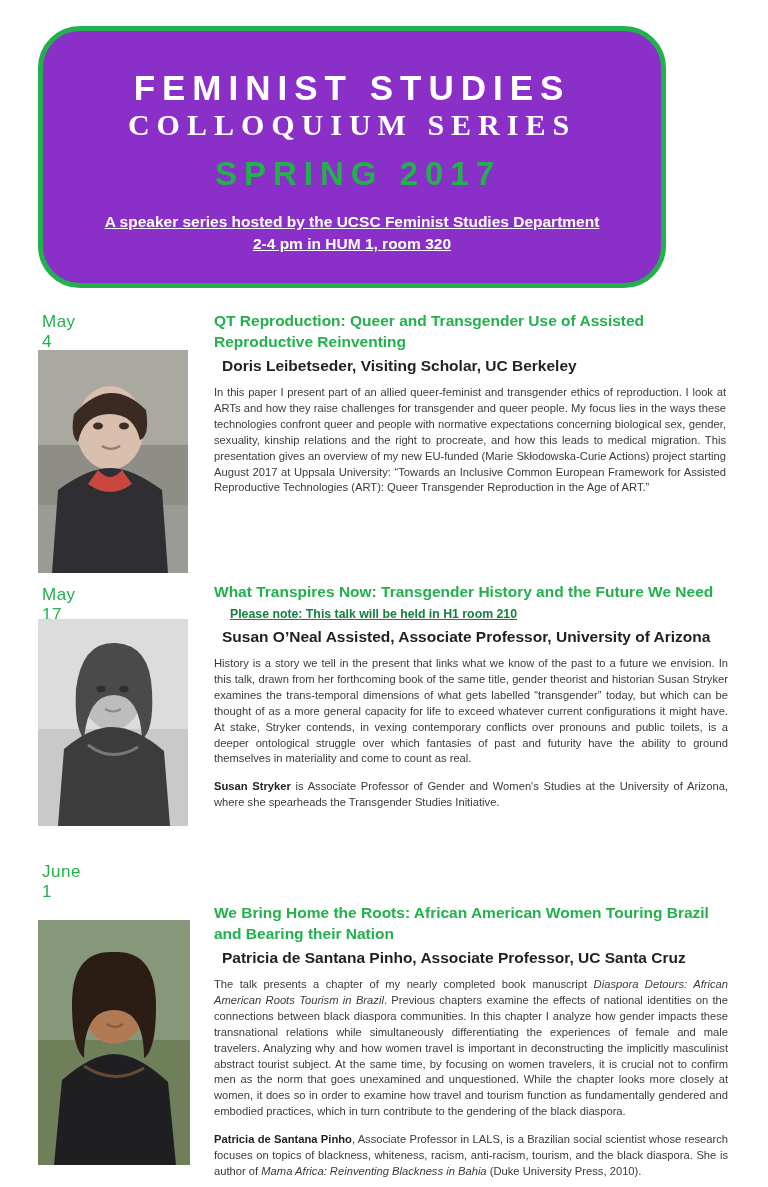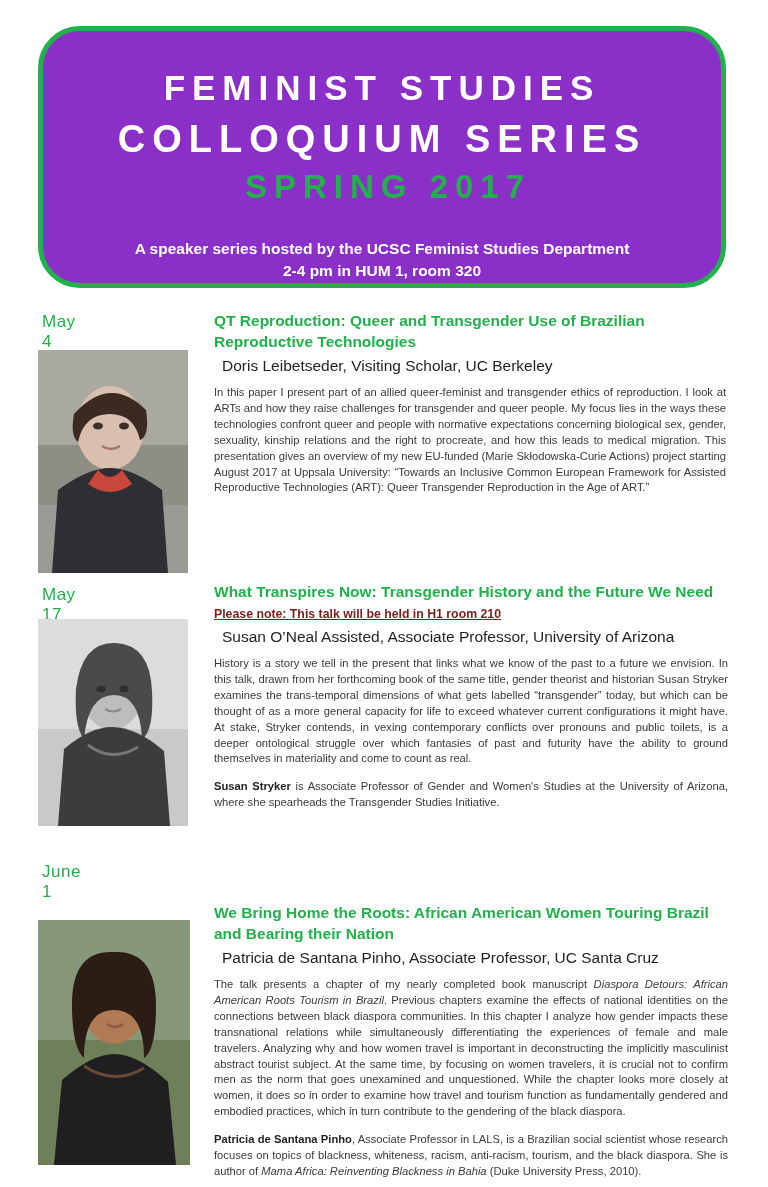--- a/index.html
+++ b/index.html
@@ -14,56 +14,57 @@
     color: #231f20;
     position: relative;
     overflow: hidden;
   }
 
   
   .banner {
     position: absolute;
     left: 38px;
     top: 26px;
-    width: 688px;
+    width: 628px;
     height: 262px;
     background: #8b2fc9;
     border: 5px solid #22b14c;
     border-radius: 42px;
     box-sizing: border-box;
     color: #ffffff;
     text-align: center;
   }
   .banner-line1 {
     font-size: 35px;
     font-weight: bold;
     letter-spacing: 7px;
     margin-top: 37px;
     line-height: 1.15;
   }
   .banner-line2 {
-    font-size: 38px;
+    font-size: 30px;
     font-weight: bold;
     letter-spacing: 7px;
     line-height: 1.15;
-    margin-top: 10px;
+    font-family: Liberation Serif, serif;
   }
   .banner-line3 {
     font-size: 33px;
     font-weight: bold;
     letter-spacing: 7px;
     color: #22b14c;
-    margin-top: 6px;
+    margin-top: 12px;
     padding-left: 12px;
   }
   .banner-sub {
     font-size: 15.5px;
     font-weight: bold;
-    margin-top: 32px;
+    margin-top: 18px;
     line-height: 1.45;
+    text-decoration: underline;
   }
 
   
   .entry { position: absolute; }
   .date {
     position: absolute;
     color: #22b14c;
     font-size: 17px;
     font-weight: normal;
     letter-spacing: 0.5px;
@@ -75,32 +76,33 @@
   }
 
   .title {
     color: #22b14c;
     font-size: 15.5px;
     font-weight: bold;
     line-height: 1.35;
     margin: 0;
   }
   .note {
-    color: #7f1d1d;
+    color: #15803d;
     font-size: 12.3px;
     font-weight: bold;
     text-decoration: underline;
     display: inline-block;
-    margin-left: 0;
+    margin-left: 16px;
   }
   .speaker {
     font-size: 15.5px;
     color: #231f20;
     margin: 3px 0 0 8px;
     line-height: 1.3;
+    font-weight: bold;
   }
   .abstract {
     font-size: 11.2px;
     line-height: 1.42;
     color: #3a3a3a;
     margin: 9px 0 0 0;
     text-align: justify;
   }
   .bio {
     font-size: 11.2px;
@@ -155,21 +157,21 @@
       <path d="M36 64 q36 -40 72 -4 q4 26 -6 30 q-6 -26 -30 -26 q-26 0 -32 28 q-8 -6 -4 -28z" fill="#3a2a22"></path>
       <path d="M20 140 q30 -22 52 -22 q22 0 52 22 l6 83 l-116 0z" fill="#2f2f33"></path>
       <path d="M60 120 q12 14 24 0 l10 14 q-22 16 -44 0z" fill="#c9473c"></path>
       <ellipse cx="60" cy="76" rx="5" ry="3.4" fill="#3b2f2b"></ellipse>
       <ellipse cx="86" cy="76" rx="5" ry="3.4" fill="#3b2f2b"></ellipse>
       <path d="M64 96 q9 6 18 0" stroke="#a5736a" stroke-width="2.4" fill="none"></path>
     </svg>
   </div>
 
   <div class="text">
-    <p class="title">QT Reproduction: Queer and Transgender Use of Brazilian Reproductive Technologies</p>
+    <p class="title">QT Reproduction: Queer and Transgender Use of Assisted Reproductive Reinventing</p>
     <p class="speaker">Doris Leibetseder, Visiting Scholar, UC Berkeley</p>
     <p class="abstract">In this paper I present part of an allied queer-feminist and transgender ethics of reproduction. I look at ARTs and how they raise challenges for transgender and queer people. My focus lies in the ways these technologies confront queer and people with normative expectations concerning biological sex, gender, sexuality, kinship relations and the right to procreate, and how this leads to medical migration. This presentation gives an overview of my new EU-funded (Marie Skłodowska-Curie Actions) project starting August 2017 at Uppsala University: “Towards an Inclusive Common European Framework for Assisted Reproductive Technologies (ART): Queer Transgender Reproduction in the Age of ART.”</p>
   </div>
 </div>
 
 <div class="entry" id="entry-2">
   <div class="date">May 17</div>
 
   <div class="photo">
     <svg class="portrait" viewBox="0 0 150 207" preserveAspectRatio="none">

